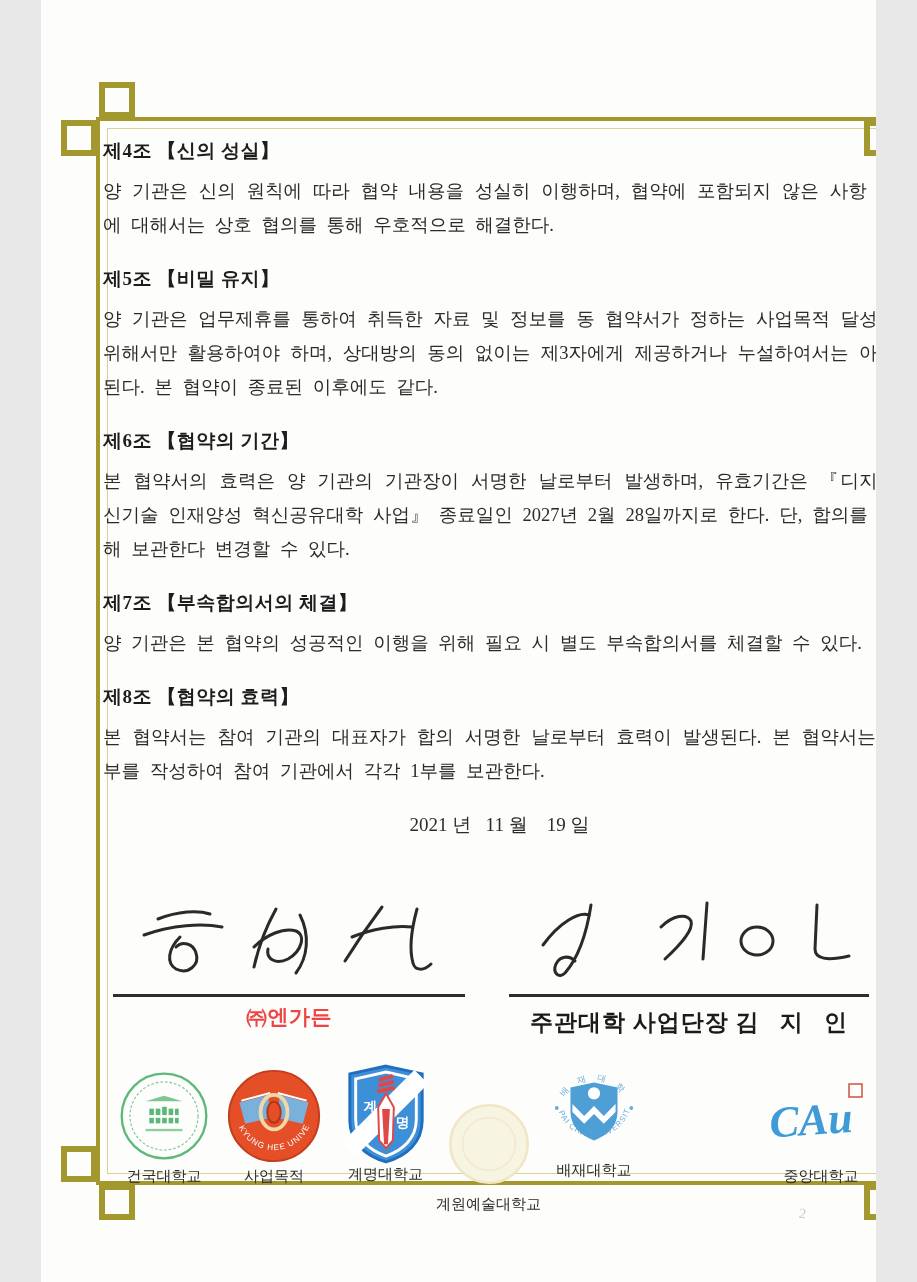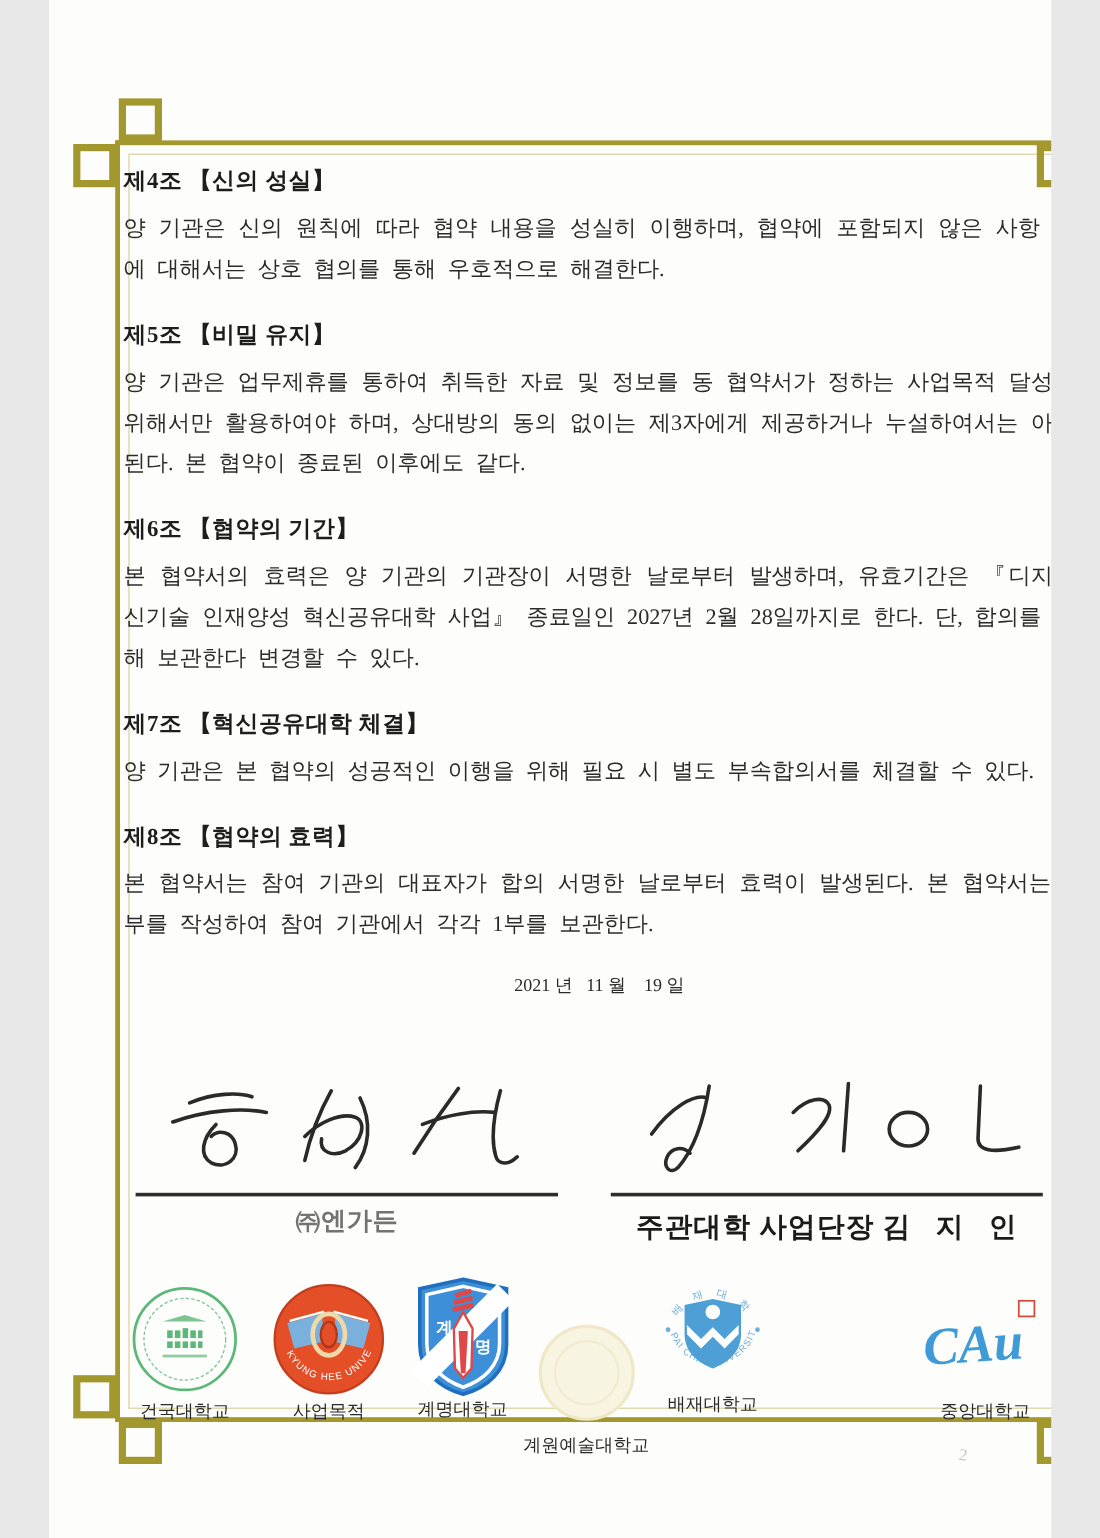--- a/index.html
+++ b/index.html
@@ -29,32 +29,32 @@
   .article { margin-bottom:24px; }
   .article h3 {
     font-size:19px; font-weight:bold; letter-spacing:0.5px;
     margin-bottom:10px; color:#1d1d1d;
   }
   .article p {
     font-size:18.5px; line-height:34px; text-align:justify;
     text-align-last:left; word-spacing:5px; color:#2b2b2b;
   }
   .date-line {
-    text-align:center; font-size:15px; white-space:pre;
+    text-align:center; font-size:19px; white-space:pre;
     color:#2b2b2b;
   }
   
   .sig-row { position:absolute; left:0; top:0; width:917px; }
   .sig-col { position:absolute; text-align:center; }
   .sig-left  { left:72px;  top:895px; width:352px; }
   .sig-right { left:468px; top:895px; width:360px; }
   .sig-script { display:block; margin:0 auto; }
   .sig-rule { border:0; border-top:3px solid #2e2e2e; margin:4px 0 6px 0; }
   .sig-org {
-    font-size:21px; font-weight:bold; letter-spacing:0.5px; color:#737373;
+    font-size:21px; font-weight:bold; letter-spacing:0.5px; color:#ef4444;
   }
   .sig-name {
     font-size:23px; font-weight:bold; margin-top:10px; white-space:pre;
     color:#1b1b1b; letter-spacing:1px;
   }
   
   .logo-item { position:absolute; text-align:center; }
   .logo-item .u-name {
     display:block; font-size:15px; color:#2a2a2a; margin-top:4px;
     white-space:nowrap; font-family:"Liberation Sans","DejaVu Sans",sans-serif;
@@ -100,21 +100,21 @@
     </div>
     <div class="article">
       <h3>제5조 【비밀 유지】</h3>
       <p>양 기관은 업무제휴를 통하여 취득한 자료 및 정보를 동 협약서가 정하는 사업목적 달성을 위해서만 활용하여야 하며, 상대방의 동의 없이는 제3자에게 제공하거나 누설하여서는 아니 된다. 본 협약이 종료된 이후에도 같다.</p>
     </div>
     <div class="article">
       <h3>제6조 【협약의 기간】</h3>
       <p>본 협약서의 효력은 양 기관의 기관장이 서명한 날로부터 발생하며, 유효기간은 『디지털 신기술 인재양성 혁신공유대학 사업』 종료일인 2027년 2월 28일까지로 한다. 단, 합의를 통해 보관한다 변경할 수 있다.</p>
     </div>
     <div class="article">
-      <h3>제7조 【혁신공유대학 체결】</h3>
+      <h3>제7조 【부속합의서의 체결】</h3>
       <p>양 기관은 본 협약의 성공적인 이행을 위해 필요 시 별도 부속합의서를 체결할 수 있다.</p>
     </div>
     <div class="article">
       <h3>제8조 【협약의 효력】</h3>
       <p>본 협약서는 참여 기관의 대표자가 합의 서명한 날로부터 효력이 발생된다. 본 협약서는 2부를 작성하여 참여 기관에서 각각 1부를 보관한다.</p>
     </div>
     <div class="date-line">2021 년   11 월    19 일</div>
   </div>
 
   <div class="sig-row">
@@ -146,21 +146,21 @@
           <path d="M188,8 L184,64"></path>
           <ellipse cx="238" cy="46" rx="16" ry="14"></ellipse>
           <path d="M298,10 L296,54 C296,64 308,66 330,61"></path>
         </g>
       </svg>
       <hr class="sig-rule">
       <div class="sig-name">주관대학 사업단장 김   지   인</div>
     </div>
   </div>
 
-  <div class="logo-item" style="left:58px; top:1068px; width:110px;">
+  <div class="logo-item" style="left:68px; top:1068px; width:110px;">
     <div class="logo-box">
       <svg width="92" height="92" viewBox="0 0 100 100">
         <circle cx="50" cy="50" r="46" fill="none" stroke="#5cb878" stroke-width="2.5"></circle>
         <circle cx="50" cy="50" r="37" fill="none" stroke="#7cc693" stroke-width="1.2" stroke-dasharray="3 2"></circle>
         <g fill="#5cb878">
           <rect x="34" y="42" width="5" height="7"></rect>
             <rect x="41" y="42" width="5" height="7"></rect>
           <rect x="48" y="40" width="5" height="9"></rect>
             <rect x="55" y="42" width="5" height="7"></rect>
           <rect x="62" y="42" width="4" height="7"></rect>

